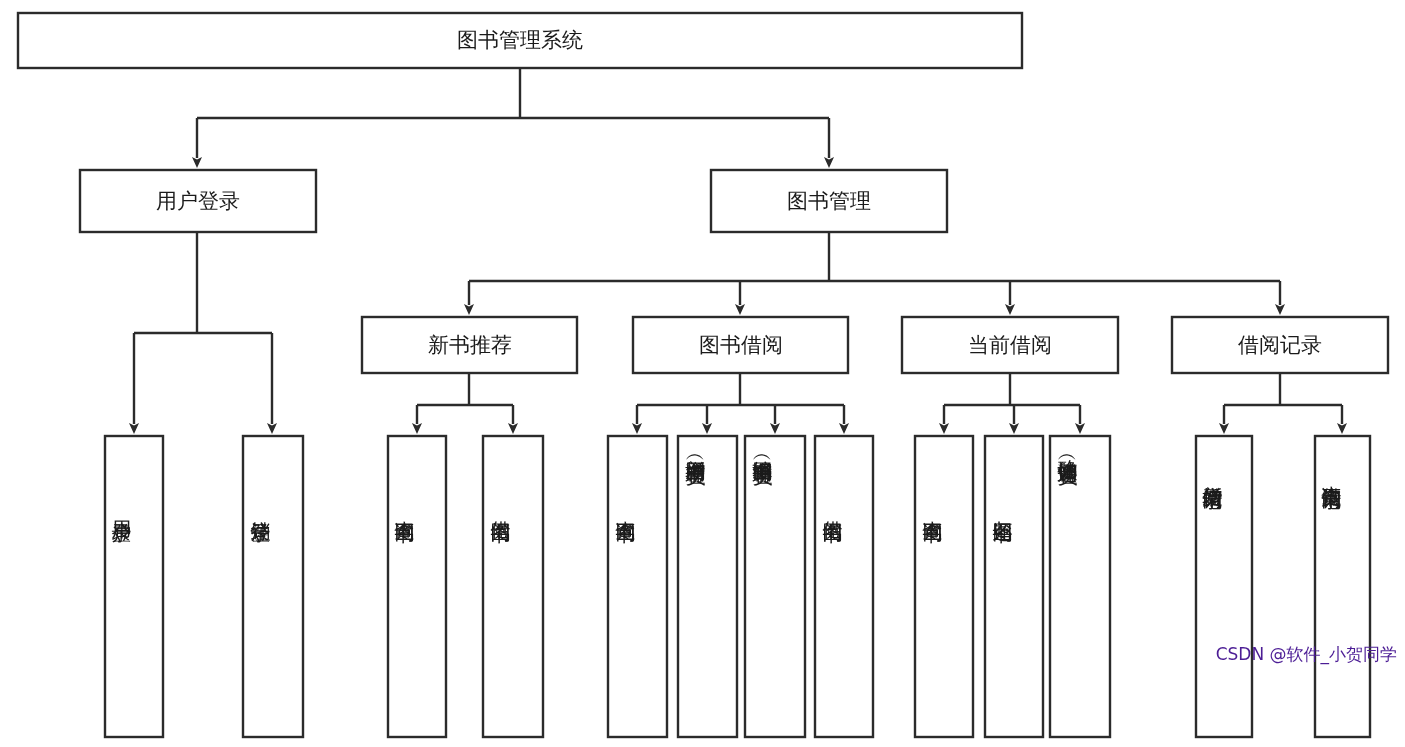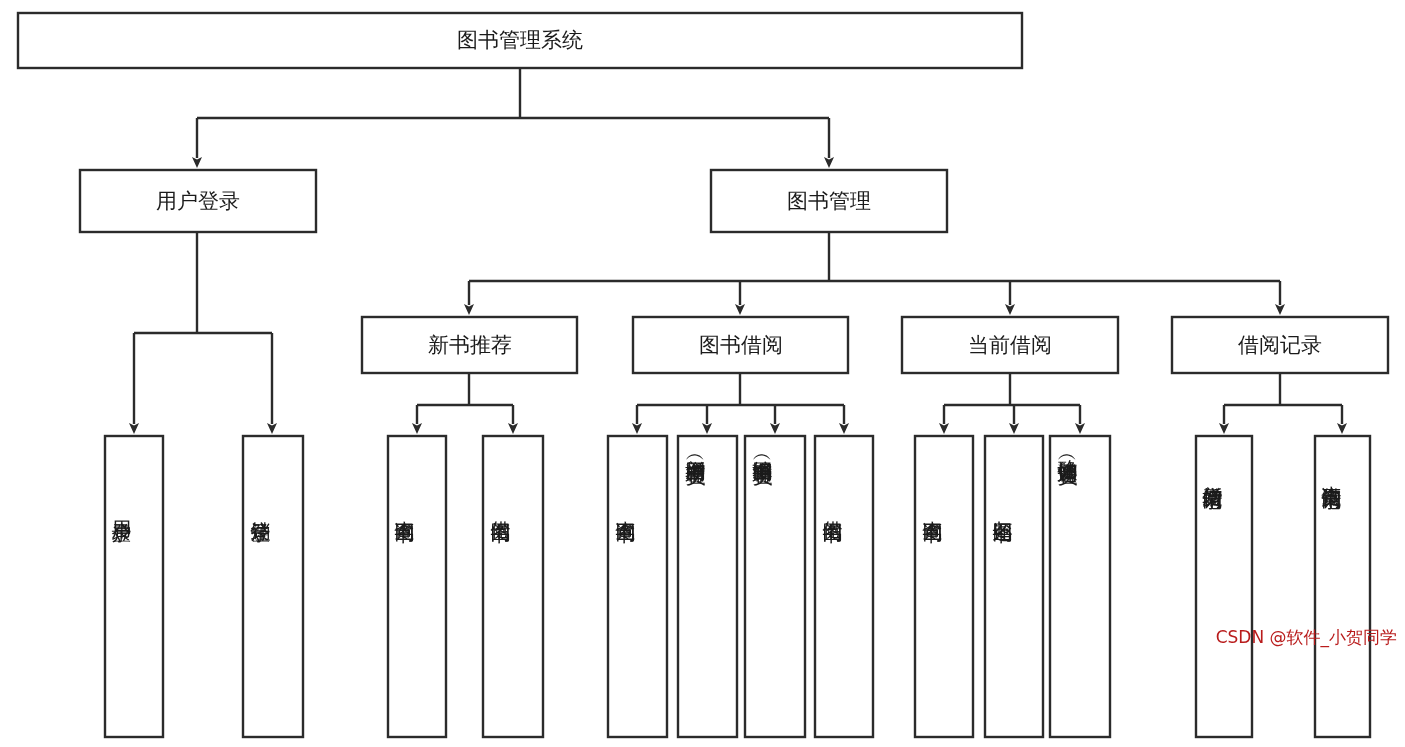--- a/index.html
+++ b/index.html
@@ -56,24 +56,24 @@
     text-orientation: upright;
     letter-spacing: 1px;
     line-height: 1;
     white-space: nowrap;
     text-align: left;
     pointer-events: none;
   }
   #watermark {
     position: absolute;
     right: 8px;
-    bottom: 17px;
+    bottom: 0;
     font-family: "DejaVu Sans", "Liberation Sans", sans-serif;
     font-size: 17px;
-    color: #b91c1c;
+    color: #4c1d95;
     white-space: nowrap;
   }
 </style>
 </head>
 <body>
 
 <div id="diagram-root">
 
   <svg class="tree" viewBox="0 0 1405 747">
     <defs>

